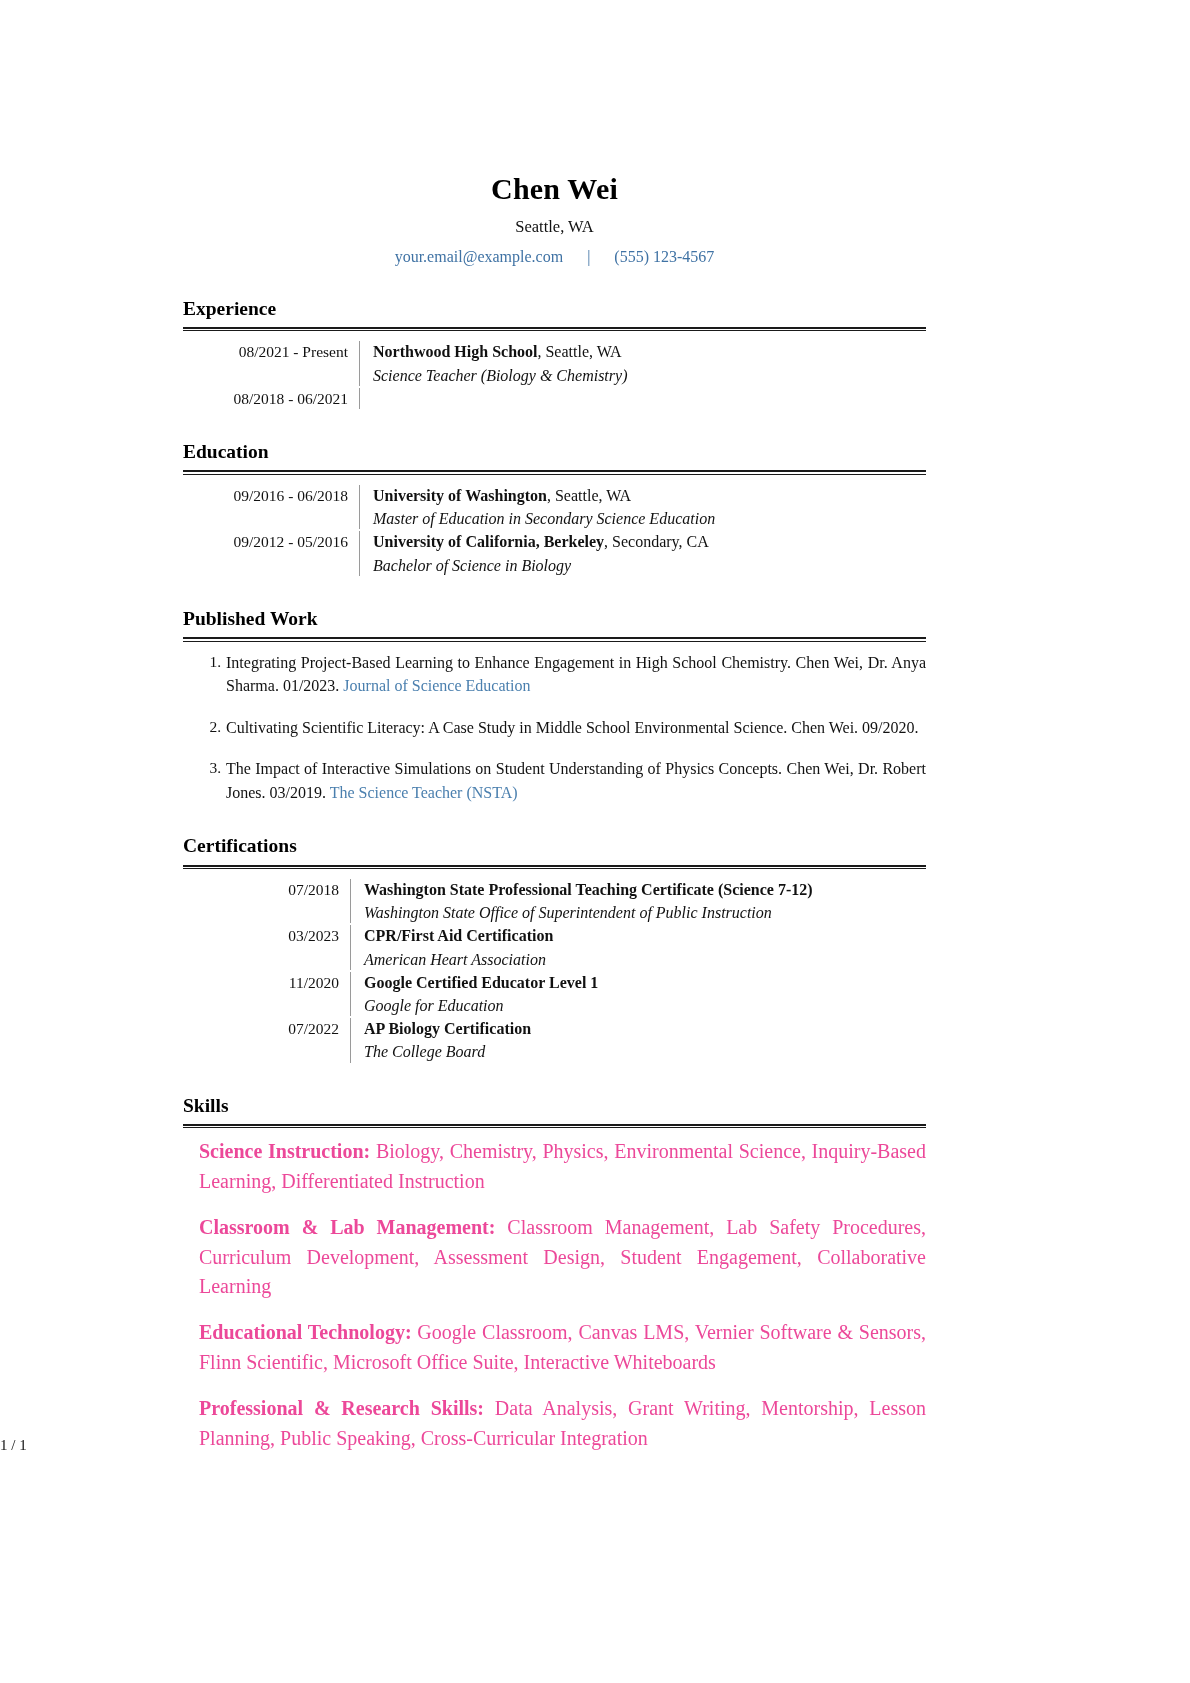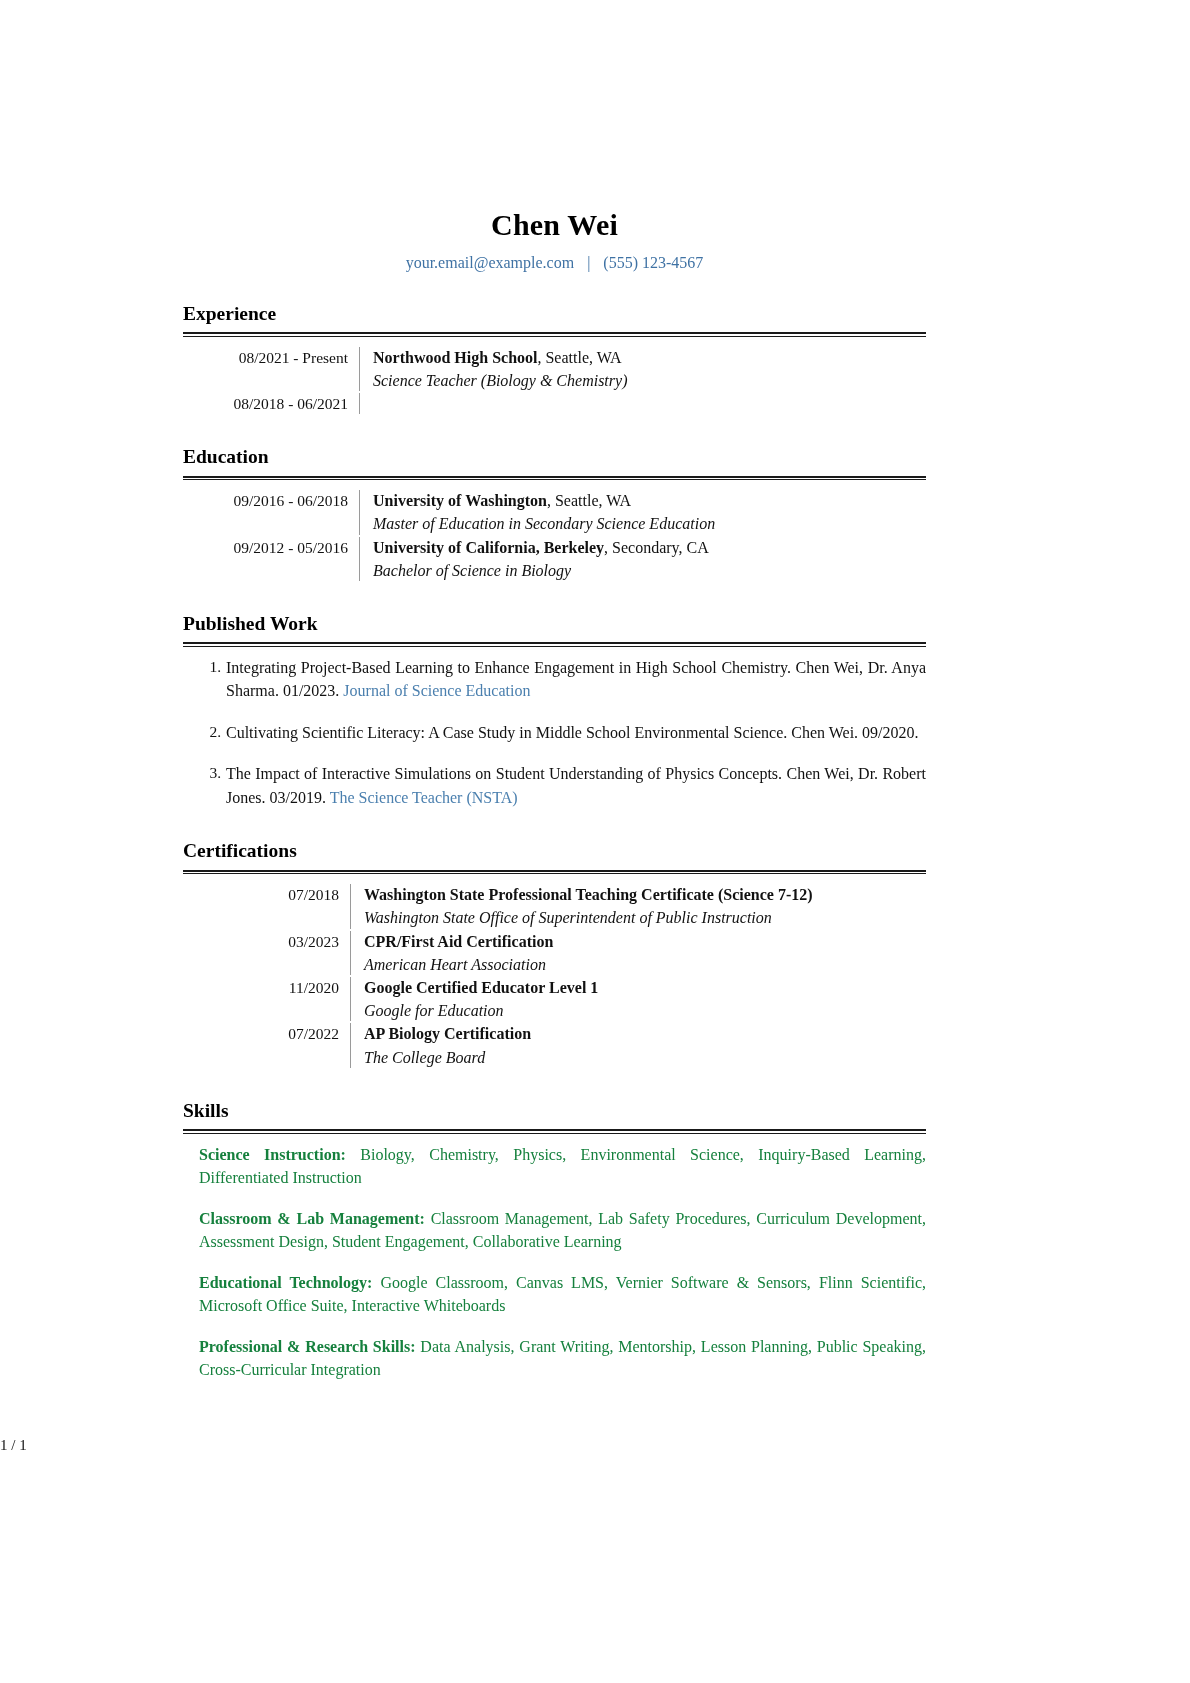--- a/index.html
+++ b/index.html
@@ -9,29 +9,29 @@
     display:flex; justify-content:center;
   }
   .page {
     width:1190px; height:1683px; background:#ffffff; position:relative;
     padding:0; overflow:hidden;
     box-shadow:0 0 6px rgba(0,0,0,.45);
   }
   .sheet { position:absolute; left:183px; top:0; width:743px; }
 
   
-  .hdr { text-align:center; padding-top:172px;margin-top:36px; }
+  .hdr { text-align:center; padding-top:172px; }
   .name {
     font-size:30px; font-weight:bold; letter-spacing:.2px; color:#000;
     line-height:1.12;
   }
   .loc { font-size:16.5px; color:#111; margin-top:11px; line-height:1.2; }
   .contacts {
     margin-top:11px; font-size:16px; color:#3f72a4;
-    display:flex; justify-content:center; align-items:center; gap:0;
+    display:flex; justify-content:center; align-items:center; gap:11px;
     line-height:1.2;
   }
   .contacts .lnk { color:#3f72a4; text-decoration:none; }
   .contacts .sep { color:#3f72a4; padding:0 13px; }
 
   
   .section { margin-top:30px; }
   .sec-title {
     font-size:19.5px; font-weight:bold; color:#000; line-height:1.25;
     padding-bottom:4px;
@@ -68,40 +68,41 @@
   ol.pubs li::before {
     content:counter(pub) ".";
     position:absolute; left:14px; top:0; width:24px;
     text-align:right; font-size:15.5px; color:#111;
   }
   .pub-title { font-weight:normal; }
   .pub-jrnl { color:#4a7fae; text-decoration:none; }
 
   
   .skill {
-    font-size:16px; line-height:1.47; color:#15803d;
+    font-size:20px; line-height:1.47; color:#ec4899;
     text-align:justify; margin-bottom:17px; padding-left:16px;
   }
   .skill:last-child { margin-bottom:0; }
   .skill b { font-weight:bold; }
 
   
   .footer {
     position:absolute; left:0; right:0; top:1437px;
     font-size:15px; color:#111;
   }
 </style>
 </head>
 <body>
 
 <div class="page">
  <div class="sheet">
 
   <div class="hdr">
     <div class="name">Chen Wei</div>
+    <div class="loc">Seattle, WA</div>
     <div class="contacts">
       <a class="lnk" href="#">your.email@example.com</a>
       <span class="sep">|</span>
       <a class="lnk" href="#">(555) 123-4567</a>
     </div>
   </div>
 
   <div class="section">
     <div class="sec-title">Experience</div>
     <div class="sec-rule"></div>

